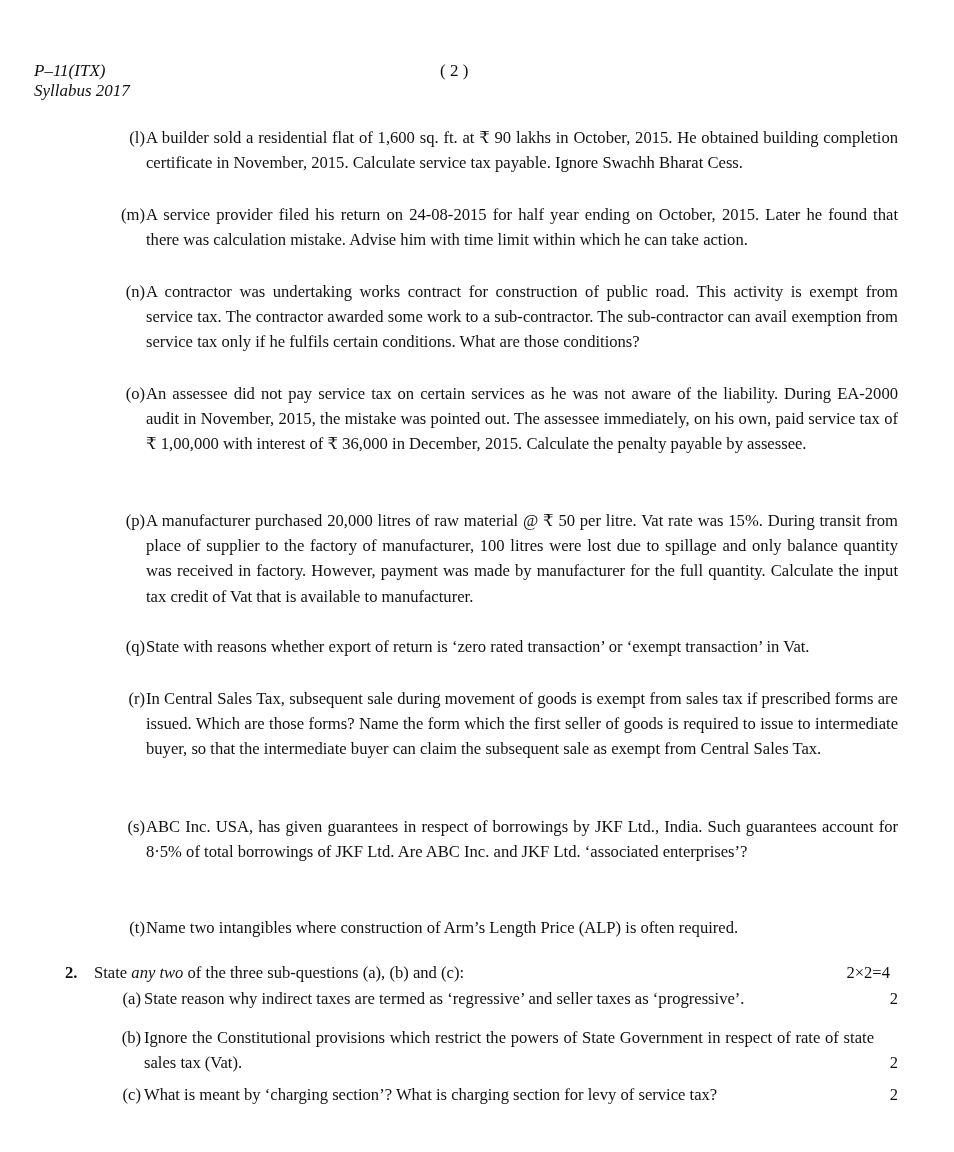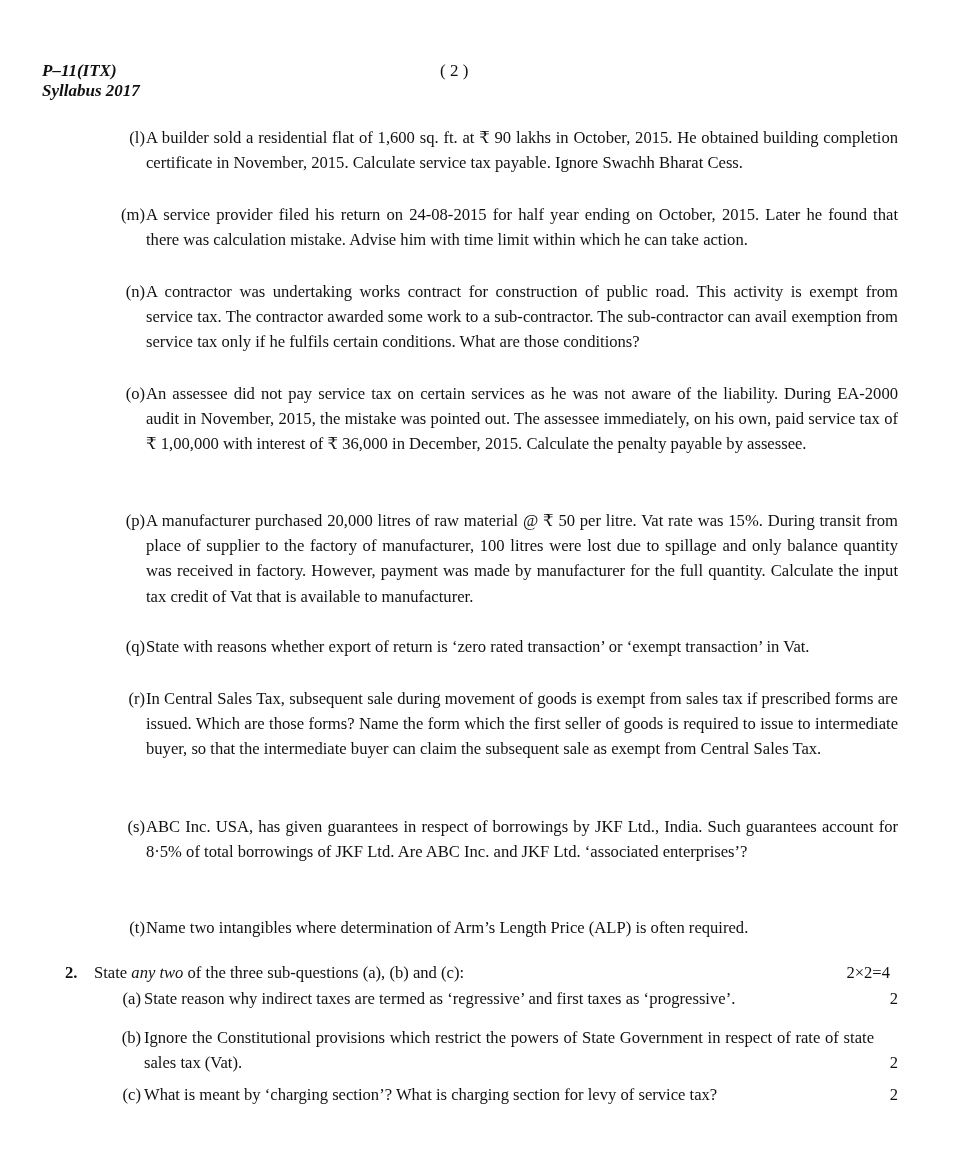--- a/index.html
+++ b/index.html
@@ -2,22 +2,22 @@
 <html><head>
   <meta charset="utf-8">
   <style>
     html, body { margin: 0; padding: 0; background: #ffffff; }
     body {
       width: 954px; height: 1152px; position: relative; overflow: hidden;
       font-family: "Liberation Serif", "DejaVu Serif", serif;
       color: #111111;
     }
     .header-left {
-      position: absolute; left: 42px; top: 61px;
-      font-weight: bold; font-style: italic; font-size: 17px; line-height: 20px;
+      position: absolute; left: 34px; top: 61px;
+      font-weight: normal; font-style: italic; font-size: 17px; line-height: 20px;
     }
     .page-num {
       position: absolute; left: 440px; top: 61px; font-size: 17px; line-height: 20px;
     }
     .q {
       position: absolute; left: 105px; width: 793px;
       font-size: 16.6px; line-height: 25.2px;
     }
     .q .lbl { position: absolute; left: 0; top: 0; width: 40px; text-align: right; }
     .q .txt { margin-left: 41px; text-align: justify; }
@@ -76,32 +76,32 @@
   <div class="txt last-left">In Central Sales Tax, subsequent sale during movement of goods is exempt from sales tax if prescribed forms are issued. Which are those forms? Name the form which the first seller of goods is required to issue to intermediate buyer, so that the intermediate buyer can claim the subsequent sale as exempt from Central Sales Tax.</div>
 </div>
 
 <div class="q" style="top:814px;">
   <span class="lbl">(s)</span>
   <div class="txt last-left">ABC Inc. USA, has given guarantees in respect of borrowings by JKF Ltd., India. Such guarantees account for 8·5% of total borrowings of JKF Ltd. Are ABC Inc. and JKF Ltd. ‘associated enterprises’?</div>
 </div>
 
 <div class="q" style="top:915px;">
   <span class="lbl">(t)</span>
-  <div class="txt last-left">Name two intangibles where determination of Arm’s Length Price (ALP) is often required.</div>
+  <div class="txt last-left">Name two intangibles where construction of Arm’s Length Price (ALP) is often required.</div>
 </div>
 
 <div class="main-q" style="top:960px;">
   <span class="num">2.</span>
   <div class="txt"><span>State </span><em>any two</em><span> of the three sub-questions (a), (b) and (c):</span></div>
   <span class="marks">2×2=4</span>
 </div>
 
 <div class="sub" style="top:986px;">
   <span class="lbl">(a)</span>
-  <div class="txt">State reason why indirect taxes are termed as ‘regressive’ and first taxes as ‘progressive’.</div>
+  <div class="txt">State reason why indirect taxes are termed as ‘regressive’ and seller taxes as ‘progressive’.</div>
   <span class="marks">2</span>
 </div>
 
 <div class="sub" style="top:1025px;">
   <span class="lbl">(b)</span>
   <div class="txt">Ignore the Constitutional provisions which restrict the powers of State Government in respect of rate of state sales tax (Vat).</div>
   <span class="marks">2</span>
 </div>
 
 <div class="sub" style="top:1082px;">

